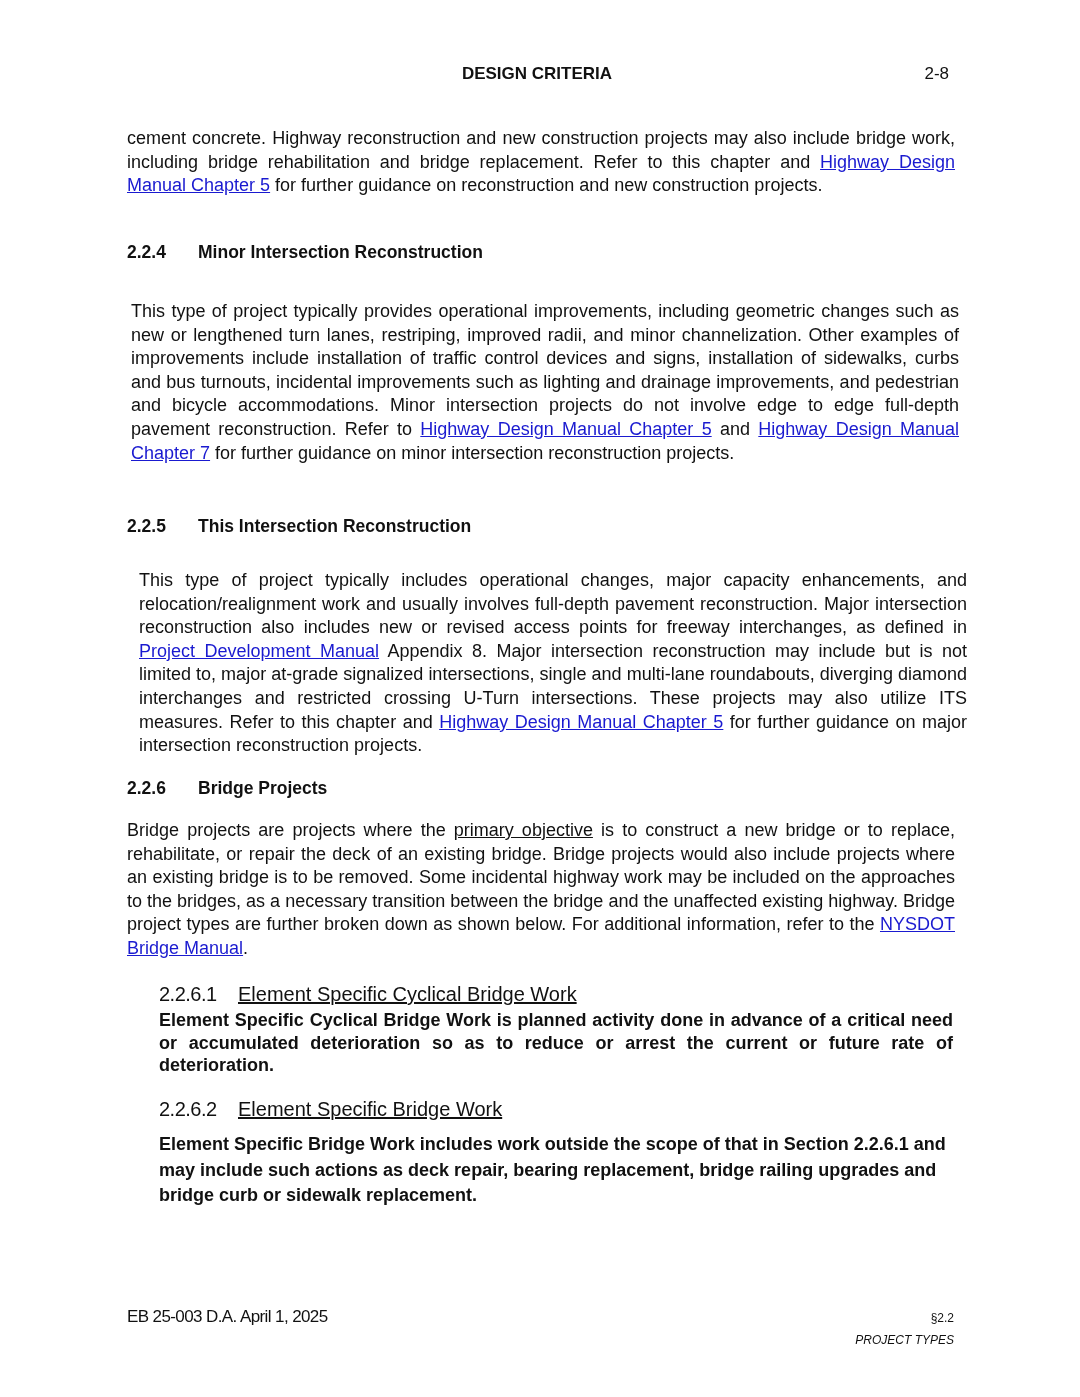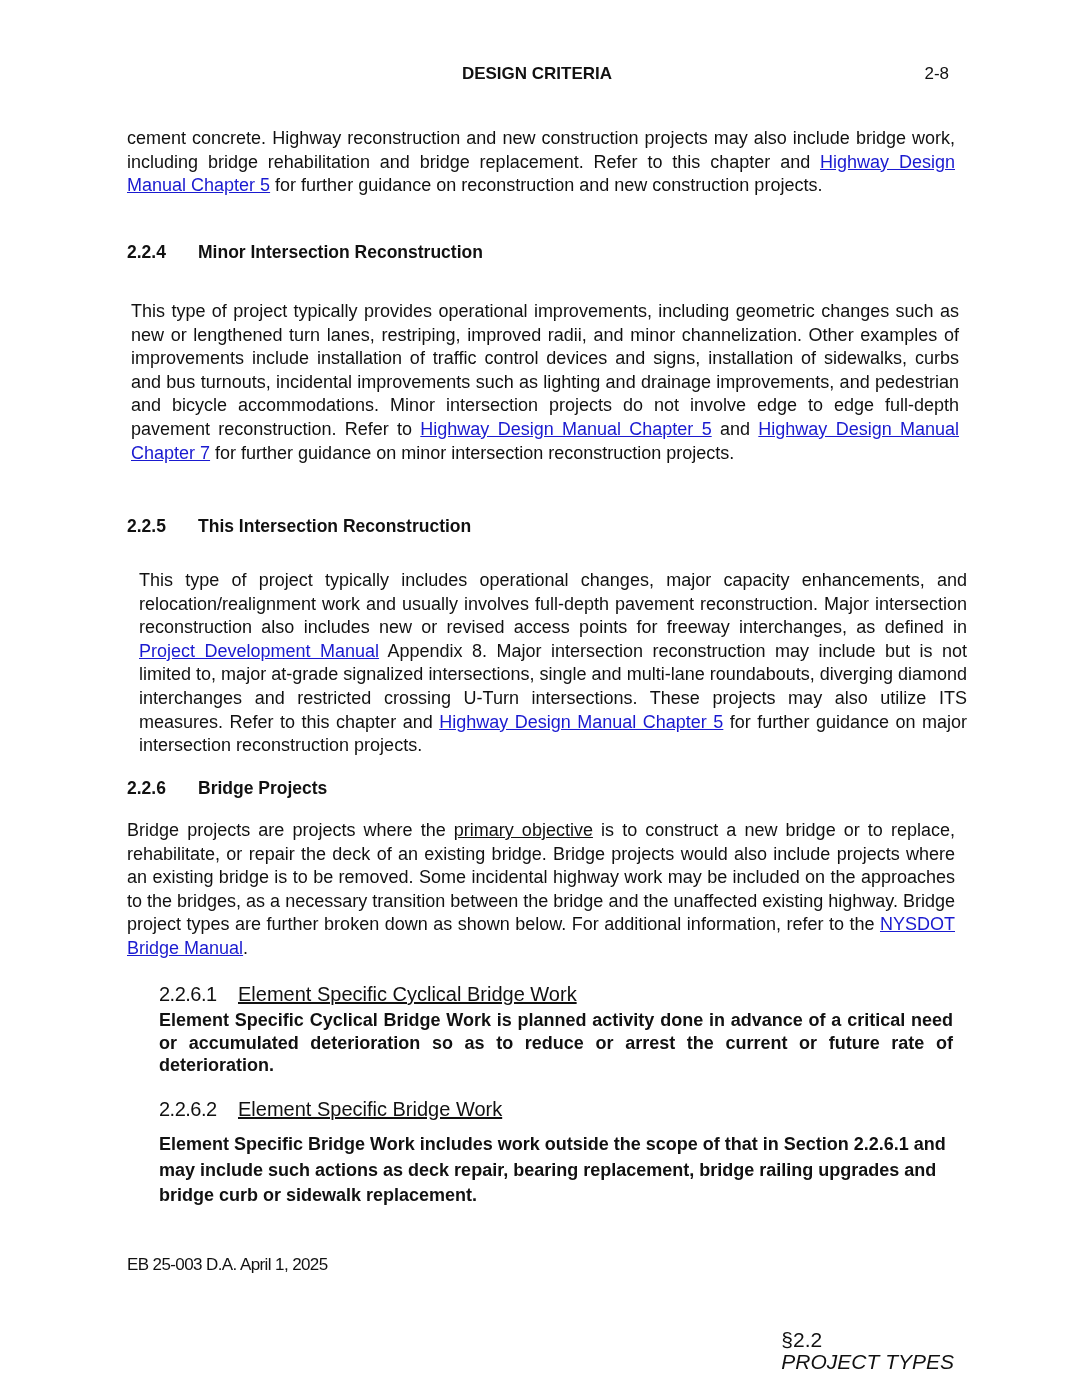--- a/index.html
+++ b/index.html
@@ -12,22 +12,22 @@
   .block { position: absolute; left: 127px; width: 828px; font-size: 18px; line-height: 23.6px;
            text-align: justify; }
   .sub { left: 159px; width: 794px; font-weight: bold; }
   .h { position: absolute; left: 127px; font-weight: bold; font-size: 17.5px; }
   .h .num { display: inline-block; width: 71px; }
   .sh { position: absolute; left: 159px; font-size: 20px; }
   .sh .num { display: inline-block; width: 79px; letter-spacing: -0.5px; }
   .sh .t { text-decoration: underline; }
   a.lnk { color: #1a1ad0; text-decoration: underline; }
   .u { text-decoration: underline; }
-  .foot-left { position: absolute; left: 127px; top: 1255px; font-size: 17px; letter-spacing: -0.6px; }
-  .foot-right { position: absolute; right: 126px; top: 1307px; font-size: 21px; text-align: left; line-height: 22px; margin-top: 22px; }
+  .foot-left { position: absolute; left: 127px; top: 1307px; font-size: 17px; letter-spacing: -0.6px; }
+  .foot-right { position: absolute; right: 126px; top: 1307px; font-size: 12px; text-align: right; line-height: 22px; }
   .foot-right .it { font-style: italic; }
 </style>
 </head>
 <body>
 
 <div class="page">
 
   <div class="hdr-title">DESIGN CRITERIA</div>
   <div class="hdr-page">2-8</div>
 

